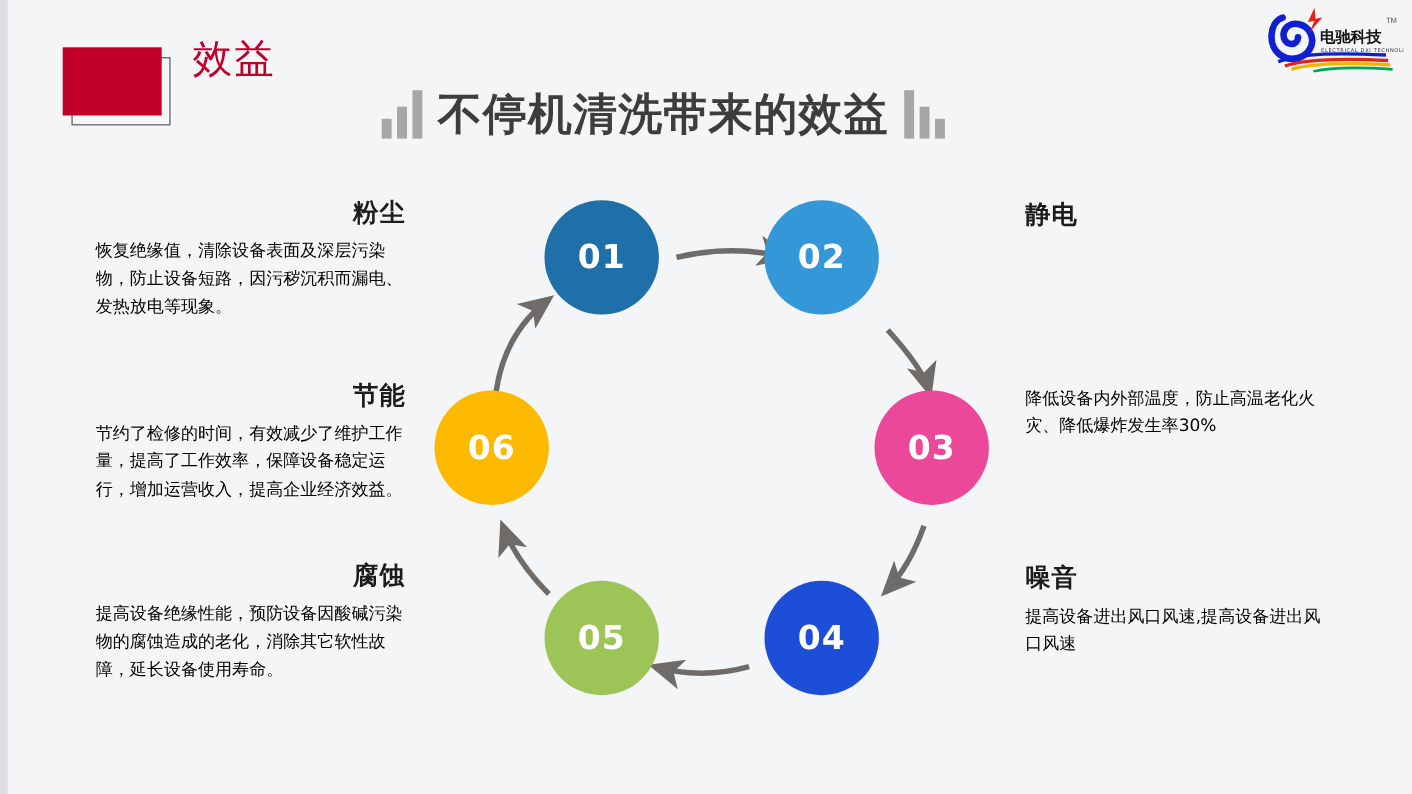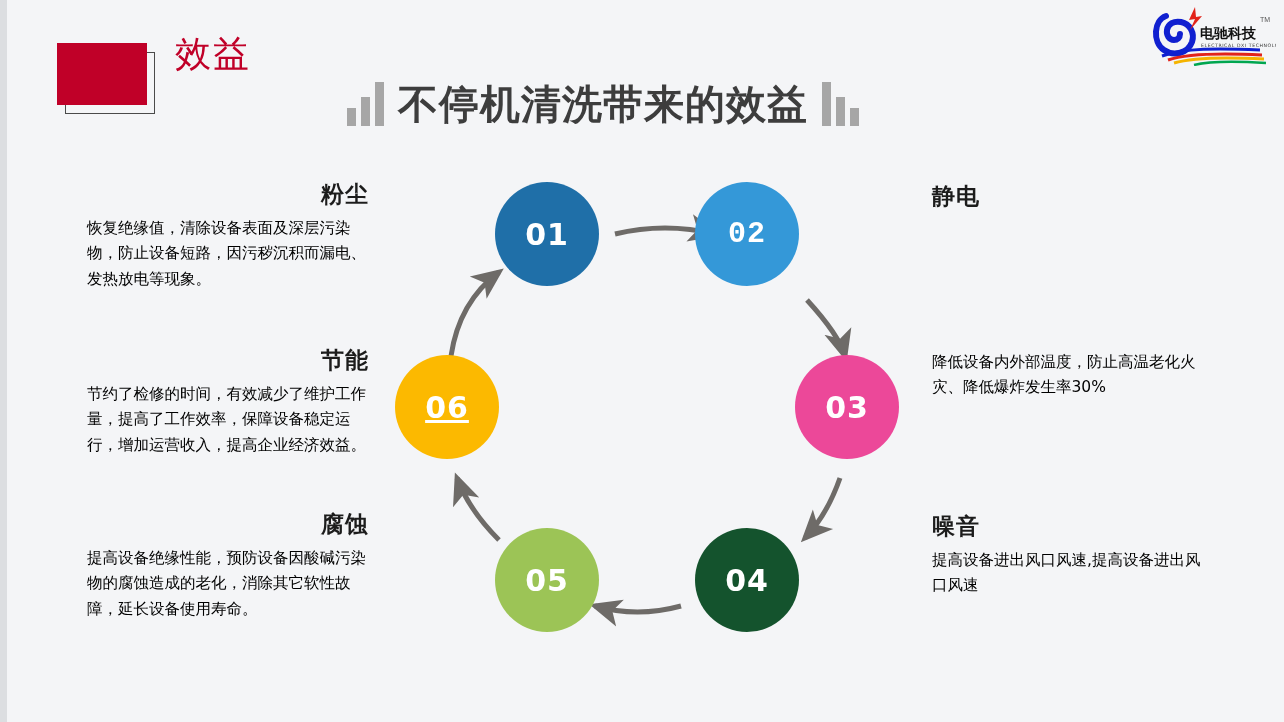--- a/index.html
+++ b/index.html
@@ -128,25 +128,25 @@
     align-items: center;
     justify-content: center;
     color: #ffffff;
     font-size: 30px;
     font-weight: bold;
     letter-spacing: 1px;
     font-family: "DejaVu Sans", "Liberation Sans", sans-serif;
     text-align: right;
   }
   .node-01 { left: 118px; top: 22px; }
-  .node-02 { left: 318px; top: 22px; font-family: Liberation Mono, monospace; }
+  .node-02 { left: 318px; top: 22px; }
   .node-03 { left: 418px; top: 195px; }
   .node-04 { left: 318px; top: 368px; }
   .node-05 { left: 118px; top: 368px; }
-  .node-06 { left: 18px;  top: 195px; text-decoration: underline; }
+  .node-06 { left: 18px;  top: 195px; }
 
   .arrows {
     position: absolute;
     left: 0; top: 0;
     width: 540px;
     height: 500px;
     pointer-events: none;
   }
 
   
@@ -246,21 +246,21 @@
 
     <div class="node node-01" style="background:#1f6fa8">
       <span>01</span>
     </div>
     <div class="node node-02" style="background:#3498d8">
       <span>02</span>
     </div>
     <div class="node node-03" style="background:#ec4899">
       <span>03</span>
     </div>
-    <div class="node node-04" style="background:#14532d">
+    <div class="node node-04" style="background:#1d4ed8">
       <span>04</span>
     </div>
     <div class="node node-05" style="background:#9cc456">
       <span>05</span>
     </div>
     <div class="node node-06" style="background:#fcb900">
       <span>06</span>
     </div>
   </div>
 

